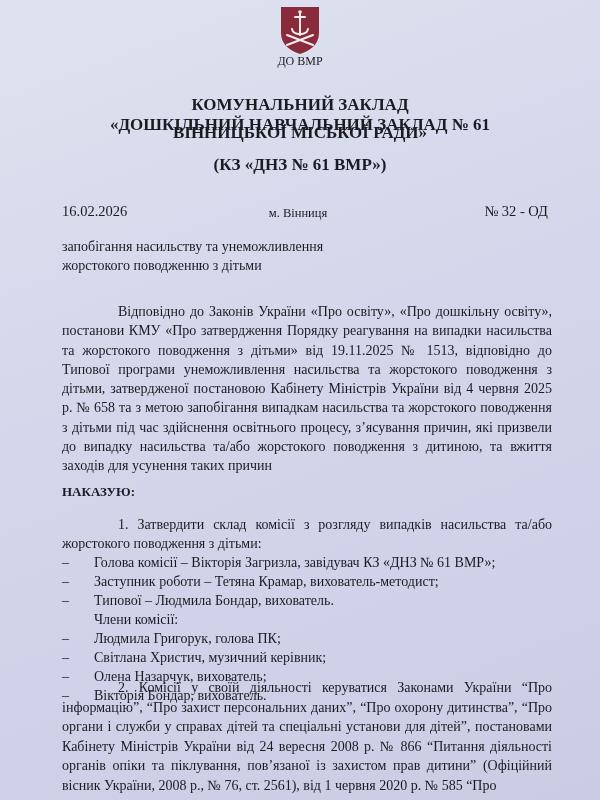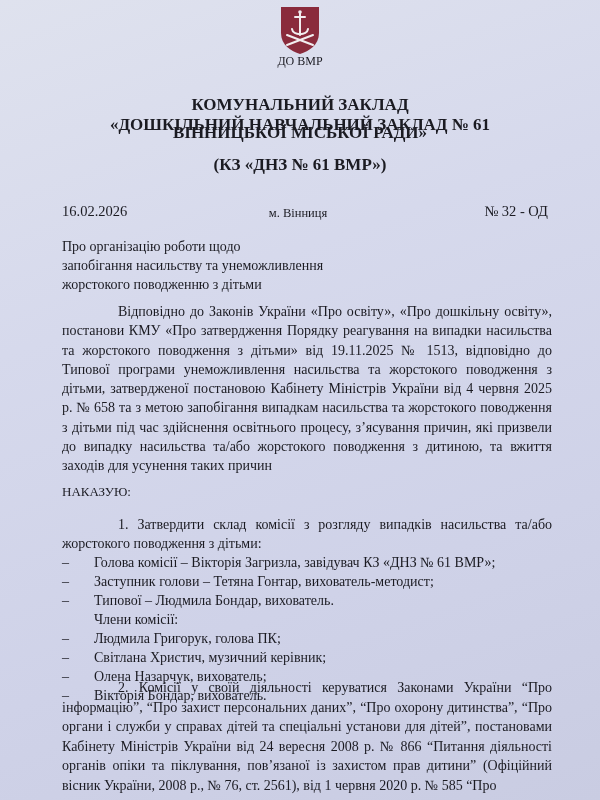--- a/index.html
+++ b/index.html
@@ -21,21 +21,21 @@
   .hdr-l4 { top:132px; }
   .nakaz { top:162px; font-weight:bold; font-size:16px; letter-spacing:0.5px; }
   .meta { position:absolute; top:203px; font-size:14.5px; }
   .date { left:62px; }
   .city { left:0; width:596px; text-align:center; top:206px; font-size:12.5px; }
   .num { right:52px; }
   .subject { position:absolute; left:62px; top:237px; font-size:14px; line-height:19px; }
   .para { position:absolute; left:62px; width:490px; font-size:14px; line-height:19.3px; text-align:justify; }
   .p-intro { top:302px; }
   .indent { display:inline-block; width:56px; }
-  .order-word { position:absolute; left:62px; top:484px; font-size:13px; }
+  .order-word { position:absolute; left:62px; top:484px; font-size:13px;font-weight:bold; }
   .p-item1 { top:515px; }
   .list { position:absolute; left:62px; top:553px; width:490px; font-size:14px; line-height:19px; }
   .li { display:flex; }
   .dash { width:32px; text-align:left; padding-left:0px; }
   .li-text { flex:1; }
   .members-label { padding-left:32px; }
   .p-item2 { top:678px; line-height:19.5px; }
 </style>
 </head>
 <body>
@@ -59,39 +59,38 @@
   <div class="hdr hdr-bold hdr-l2">«ДОШКІЛЬНИЙ НАВЧАЛЬНИЙ ЗАКЛАД № 61</div>
   <div class="hdr hdr-bold hdr-l3">ВІННИЦЬКОЇ МІСЬКОЇ РАДИ»</div>
   <div class="hdr hdr-bold hdr-l4">(КЗ «ДНЗ № 61 ВМР»)</div>
 
 
   <div class="meta date">16.02.2026</div>
   <div class="meta city">м. Вінниця</div>
   <div class="meta num">№ 32 - ОД</div>
 
   <div class="subject">
-    <div>Про організацію роботи щодо</div>
     <div>запобігання насильству та унеможливлення</div>
     <div>жорстокого поводженню з дітьми</div>
   </div>
 
   <div class="para p-intro"><span class="indent"></span><span>Відповідно до  Законів України  «Про освіту», «Про дошкільну освіту», постанови КМУ  «Про затвердження Порядку реагування на випадки насильства та жорстокого поводження з дітьми» від 19.11.2025 № 1513,   відповідно до Типової програми унеможливлення насильства та жорстокого поводження з дітьми, затвердженої постановою Кабінету Міністрів України від 4 червня 2025 р. № 658  та з метою запобігання випадкам насильства та жорстокого поводження з дітьми під час здійснення освітнього процесу,  з’ясування причин, які призвели до випадку насильства та/або жорстокого поводження з дитиною, та вжиття заходів для усунення таких причин</span></div>
 
   <div class="order-word">НАКАЗУЮ:</div>
 
   <div class="para p-item1"><span class="indent"></span><span>1. Затвердити склад комісії з розгляду випадків насильства та/або жорстокого поводження з дітьми:</span></div>
 
   <div class="list">
     <div class="li">
         <span class="dash">–</span>
         <span class="li-text">Голова комісії – Вікторія Загризла, завідувач КЗ «ДНЗ № 61 ВМР»;</span>
       </div>
     <div class="li">
         <span class="dash">–</span>
-        <span class="li-text">Заступник голови – Тетяна Гонтар, вихователь-методист;</span>
+        <span class="li-text">Заступник роботи – Тетяна Крамар, вихователь-методист;</span>
       </div>
     <div class="li">
         <span class="dash">–</span>
         <span class="li-text">Типової – Людмила Бондар, вихователь.</span>
       </div>
     <div class="members-label">Члени комісії:</div>
     <div class="li">
         <span class="dash">–</span>
         <span class="li-text">Людмила Григорук, голова ПК;</span>
       </div>

